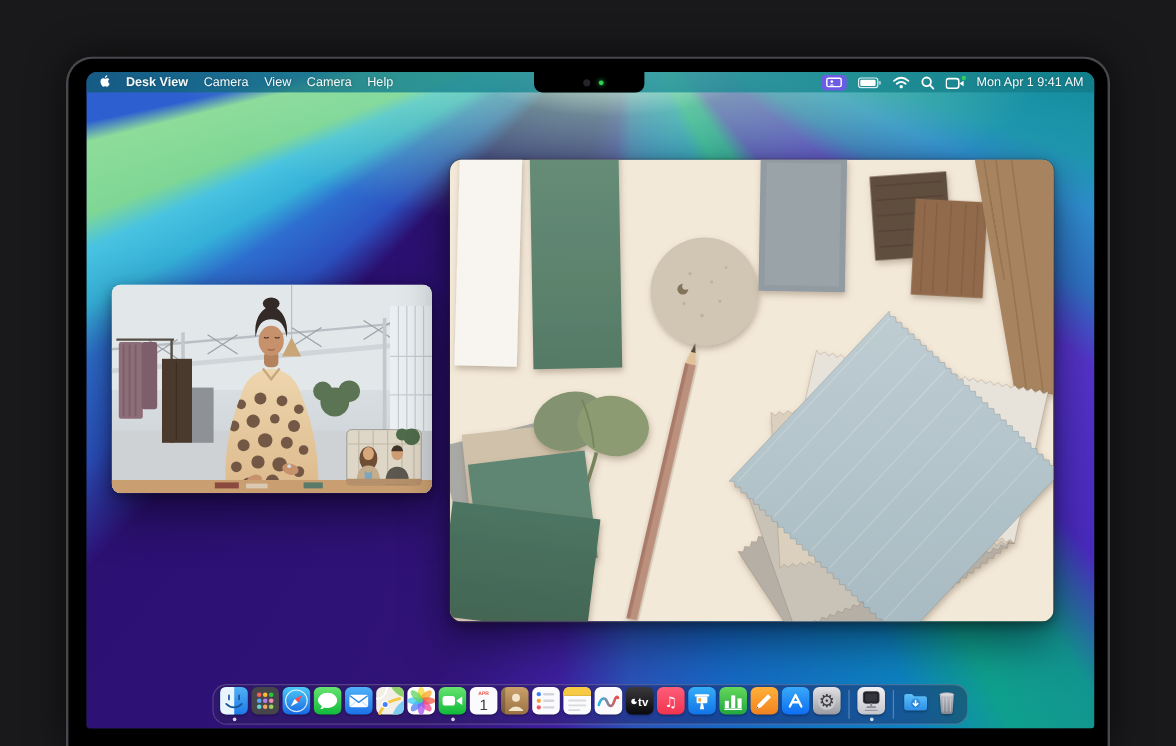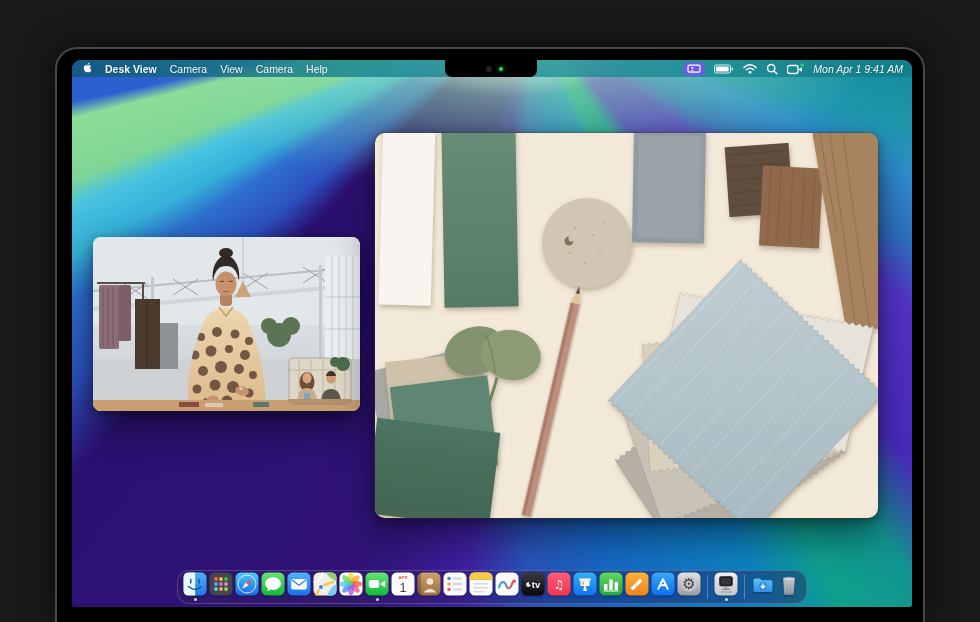--- a/index.html
+++ b/index.html
@@ -14,21 +14,21 @@
         #128a9b 0deg,#128a9b 97deg,#1e97ae 108deg,#2f8fd0 114deg,#2f6fc2 122deg,
         #5433c8 128deg,#4a2bc0 140deg,#129490 146deg,#0fa08d 152deg,#0d82c0 158deg,
         #1668c4 172deg,#2a52b8 180deg,#3d1f9e 186deg,#311378 196deg,#2c1072 224deg,
         #2c51c0 230deg,#2e6fd0 237deg,#35b0d8 241deg,#49c3e0 246deg,#7fd795 249deg,
         #8edc9a 256deg,#2e5fd0 258deg,#2e5fd0 263deg,#128a9b 360deg);}
   .menubar{position:absolute;top:0;left:0;right:0;height:17px;display:flex;align-items:center;gap:13px;padding:0 9px;box-sizing:border-box;
     background:linear-gradient(90deg,rgba(18,90,122,.88),rgba(23,128,142,.82) 30%,rgba(28,142,150,.78) 58%,rgba(19,124,136,.85));
     color:rgba(255,255,255,.96);font-size:10.5px;z-index:30;}
   .menubar .mi{white-space:nowrap;text-shadow:0 0 2px rgba(0,30,40,.35);}
   .menubar .appname{font-weight:bold;}
-  .mb-right{margin-left:auto;display:flex;align-items:center;gap:9px;font-style:italic;}
+  .mb-right{margin-left:auto;display:flex;align-items:center;gap:9px;}
   .mb-right svg{display:block;}
   .clock{white-space:nowrap;text-shadow:0 0 2px rgba(0,30,40,.35);}
   .notch{position:absolute;top:0;left:373px;width:92px;height:17px;background:#000;border-radius:0 0 7px 7px;z-index:40;}
   .notch .cam{position:absolute;left:41px;top:5.5px;width:6px;height:6px;border-radius:50%;background:#23232a;}
   .notch .lamp{position:absolute;left:54px;top:6.5px;width:4px;height:4px;border-radius:50%;background:#30d158;box-shadow:0 0 4px #30d158;}
   .window{position:absolute;border-radius:8px;overflow:hidden;box-shadow:0 16px 38px rgba(0,0,10,.5),0 3px 10px rgba(0,0,10,.35);}
   .win-facetime{left:21px;top:177px;width:267px;height:174px;z-index:10;}
   .win-deskview{left:303px;top:73px;width:503px;height:385px;border-radius:10px;z-index:10;outline:1px solid rgba(70,55,40,.35);}
   .window svg{display:block;}
   .dock{position:absolute;left:50%;transform:translateX(-50%);bottom:3px;height:34px;z-index:50;

